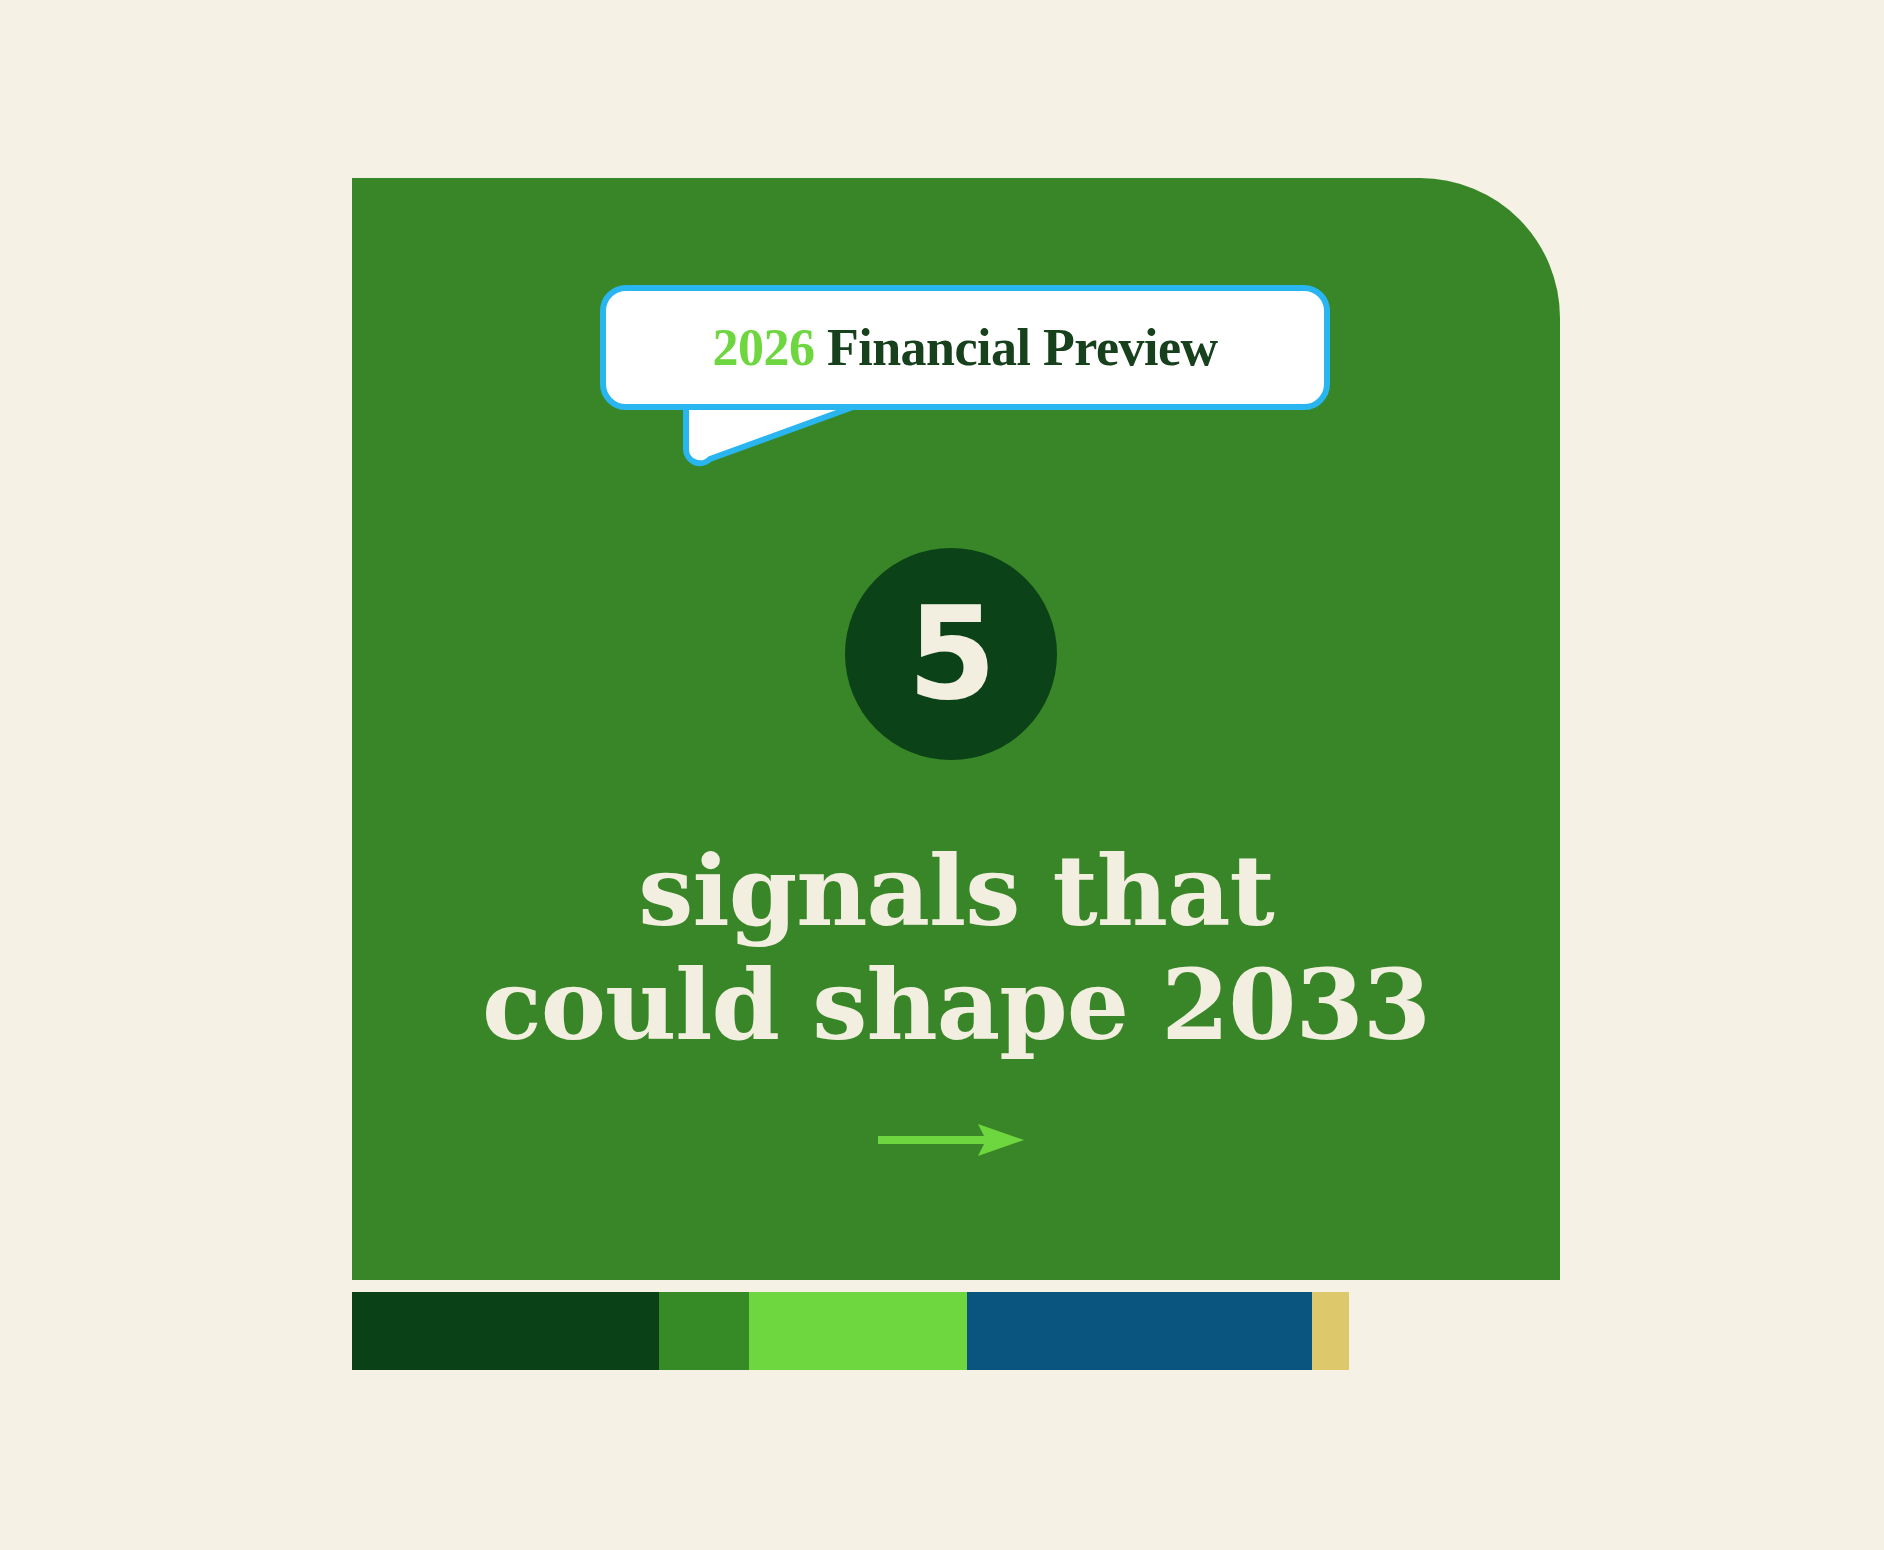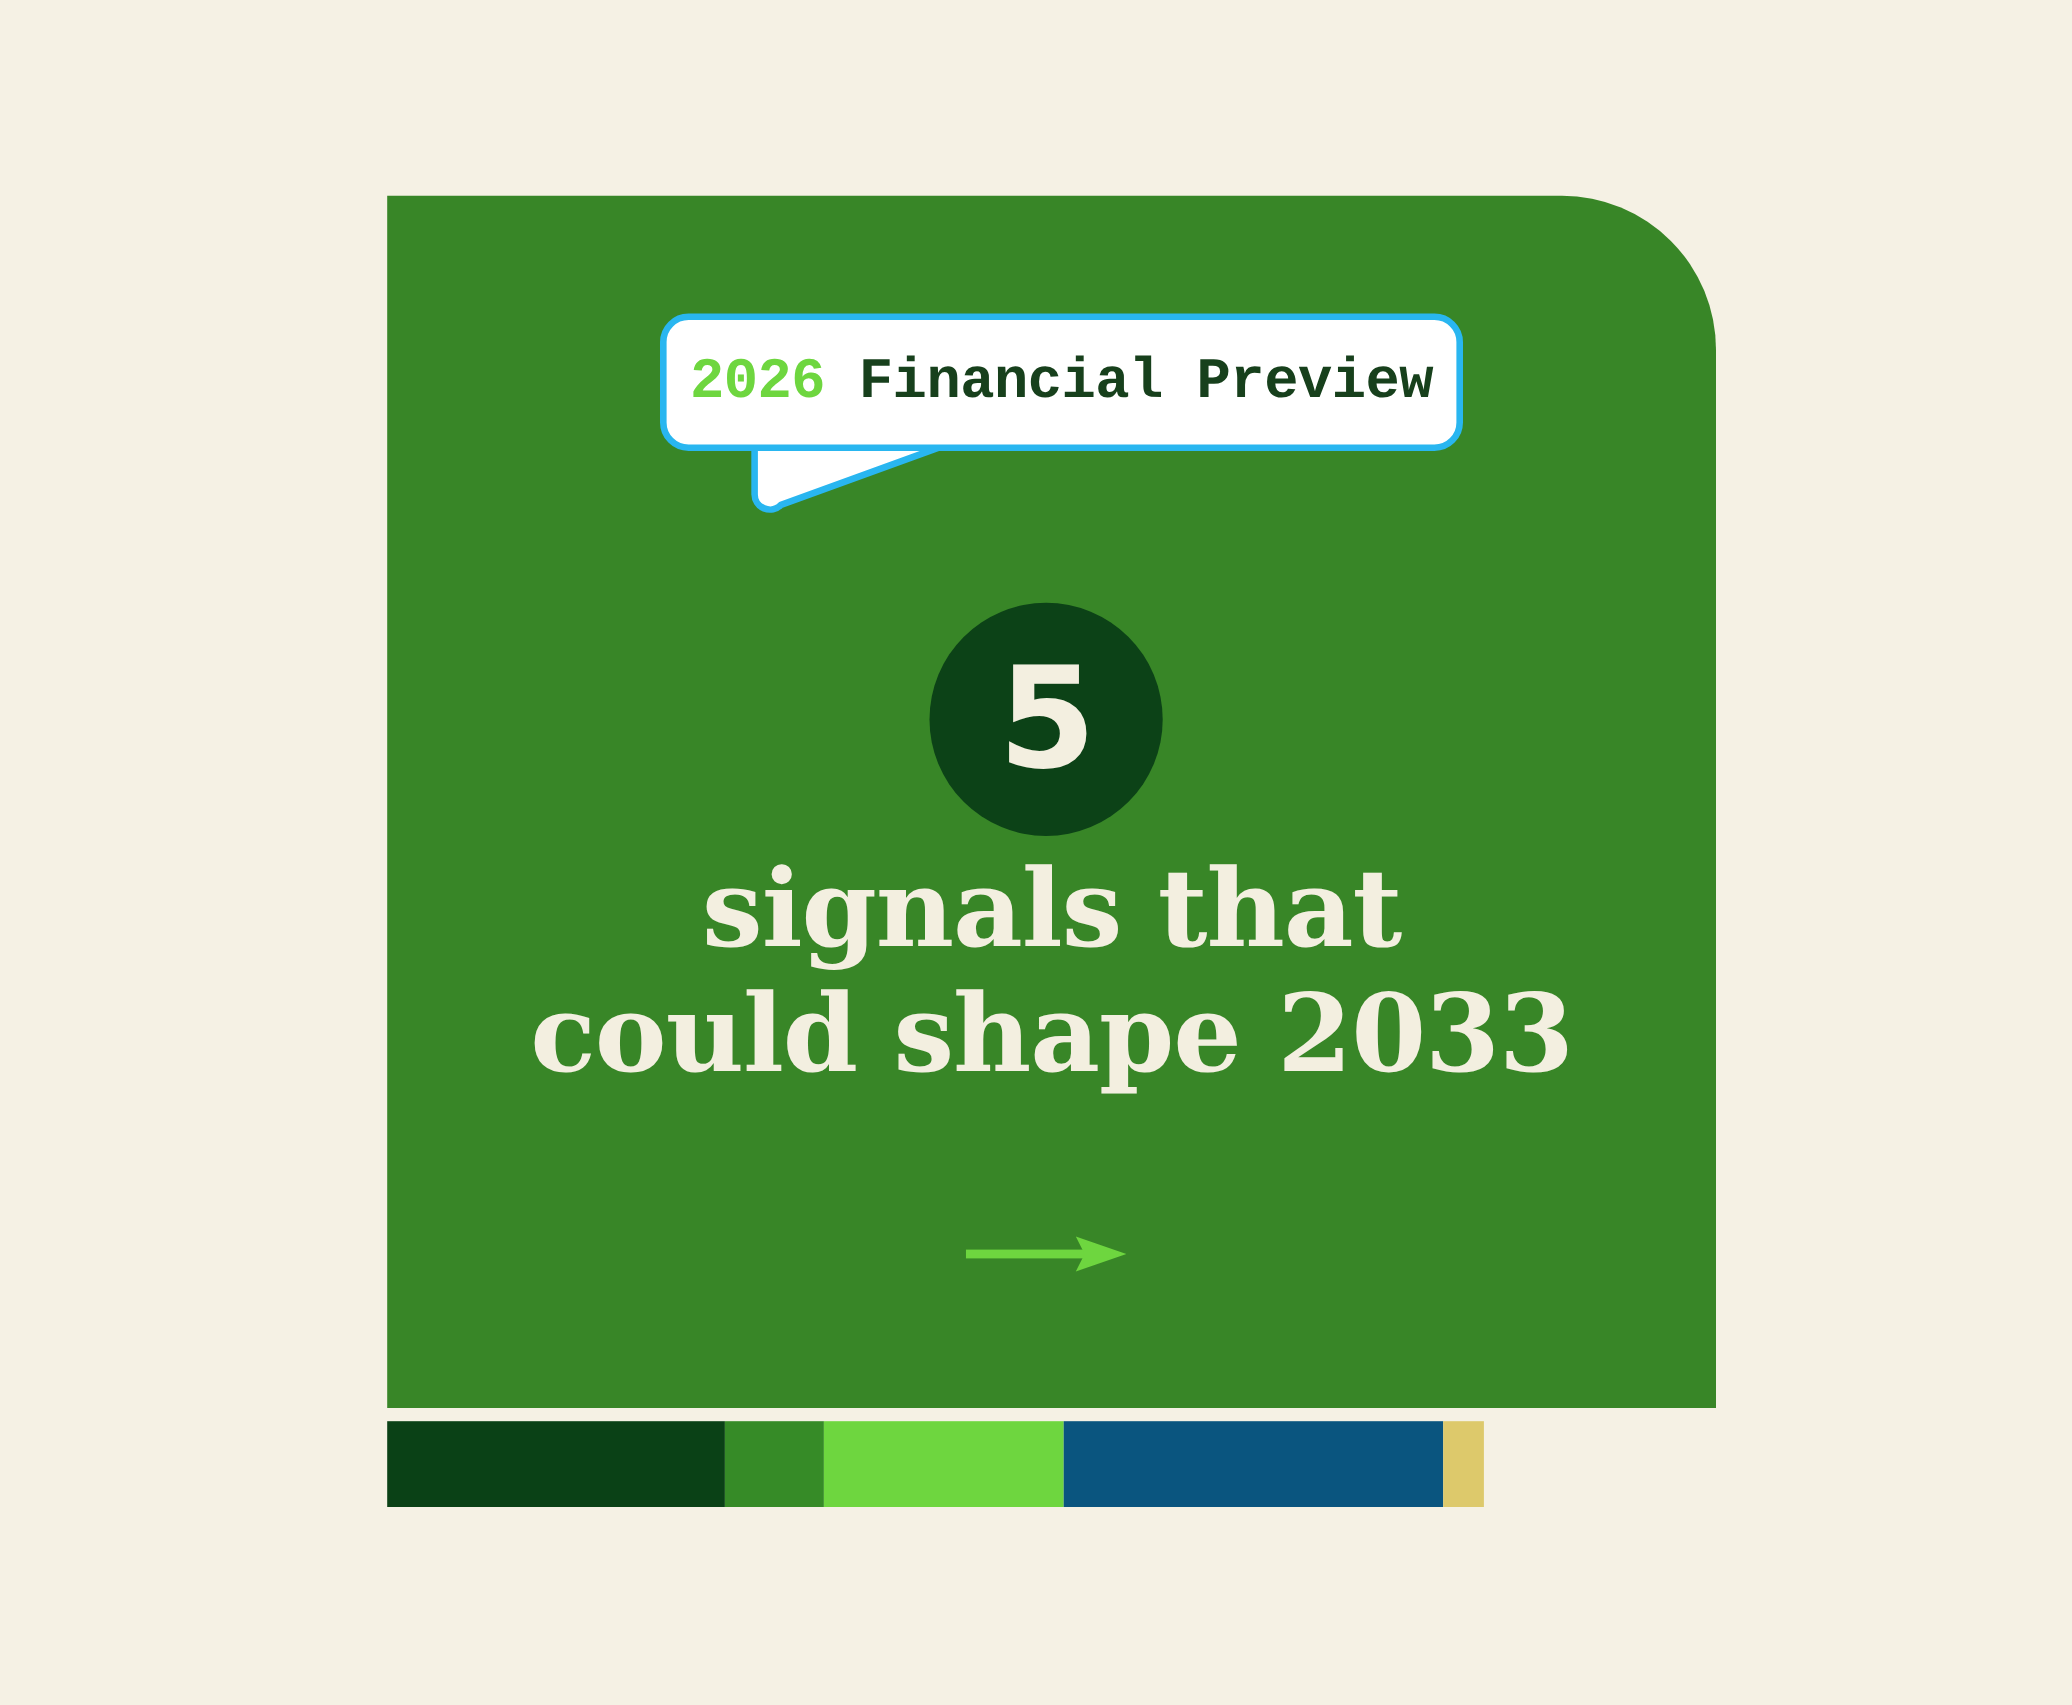--- a/index.html
+++ b/index.html
@@ -48,21 +48,21 @@
     height: 125px;
     background: #ffffff;
     border: 6px solid #29b6f0;
     border-radius: 26px;
     box-sizing: border-box;
     display: flex;
     align-items: center;
     justify-content: center;
   }
   #bubble-text {
-    font-family: Liberation Mono, monospace;
+    font-family: Liberation Serif, serif;
     font-weight: bold;
     font-size: 52px;
     letter-spacing: -0.5px;
     white-space: nowrap;
     line-height: 1;
   }
   #bubble-year {
     color: #6ed63f;
   }
   #bubble-label {
@@ -96,21 +96,21 @@
     font-size: 128px;
     color: #f3efe0;
     line-height: 1;
     letter-spacing: -2px;
   }
 
   
   #headline {
     position: absolute;
     left: 352px;
-    top: 770px;
+    top: 834px;
     width: 1208px;
     text-align: center;
     color: #f3efe0;
     font-family: "DejaVu Serif", serif;
     font-weight: bold;
     font-size: 98px;
     line-height: 1.16;
     letter-spacing: -1px;
   }
   #headline .hl-line {

